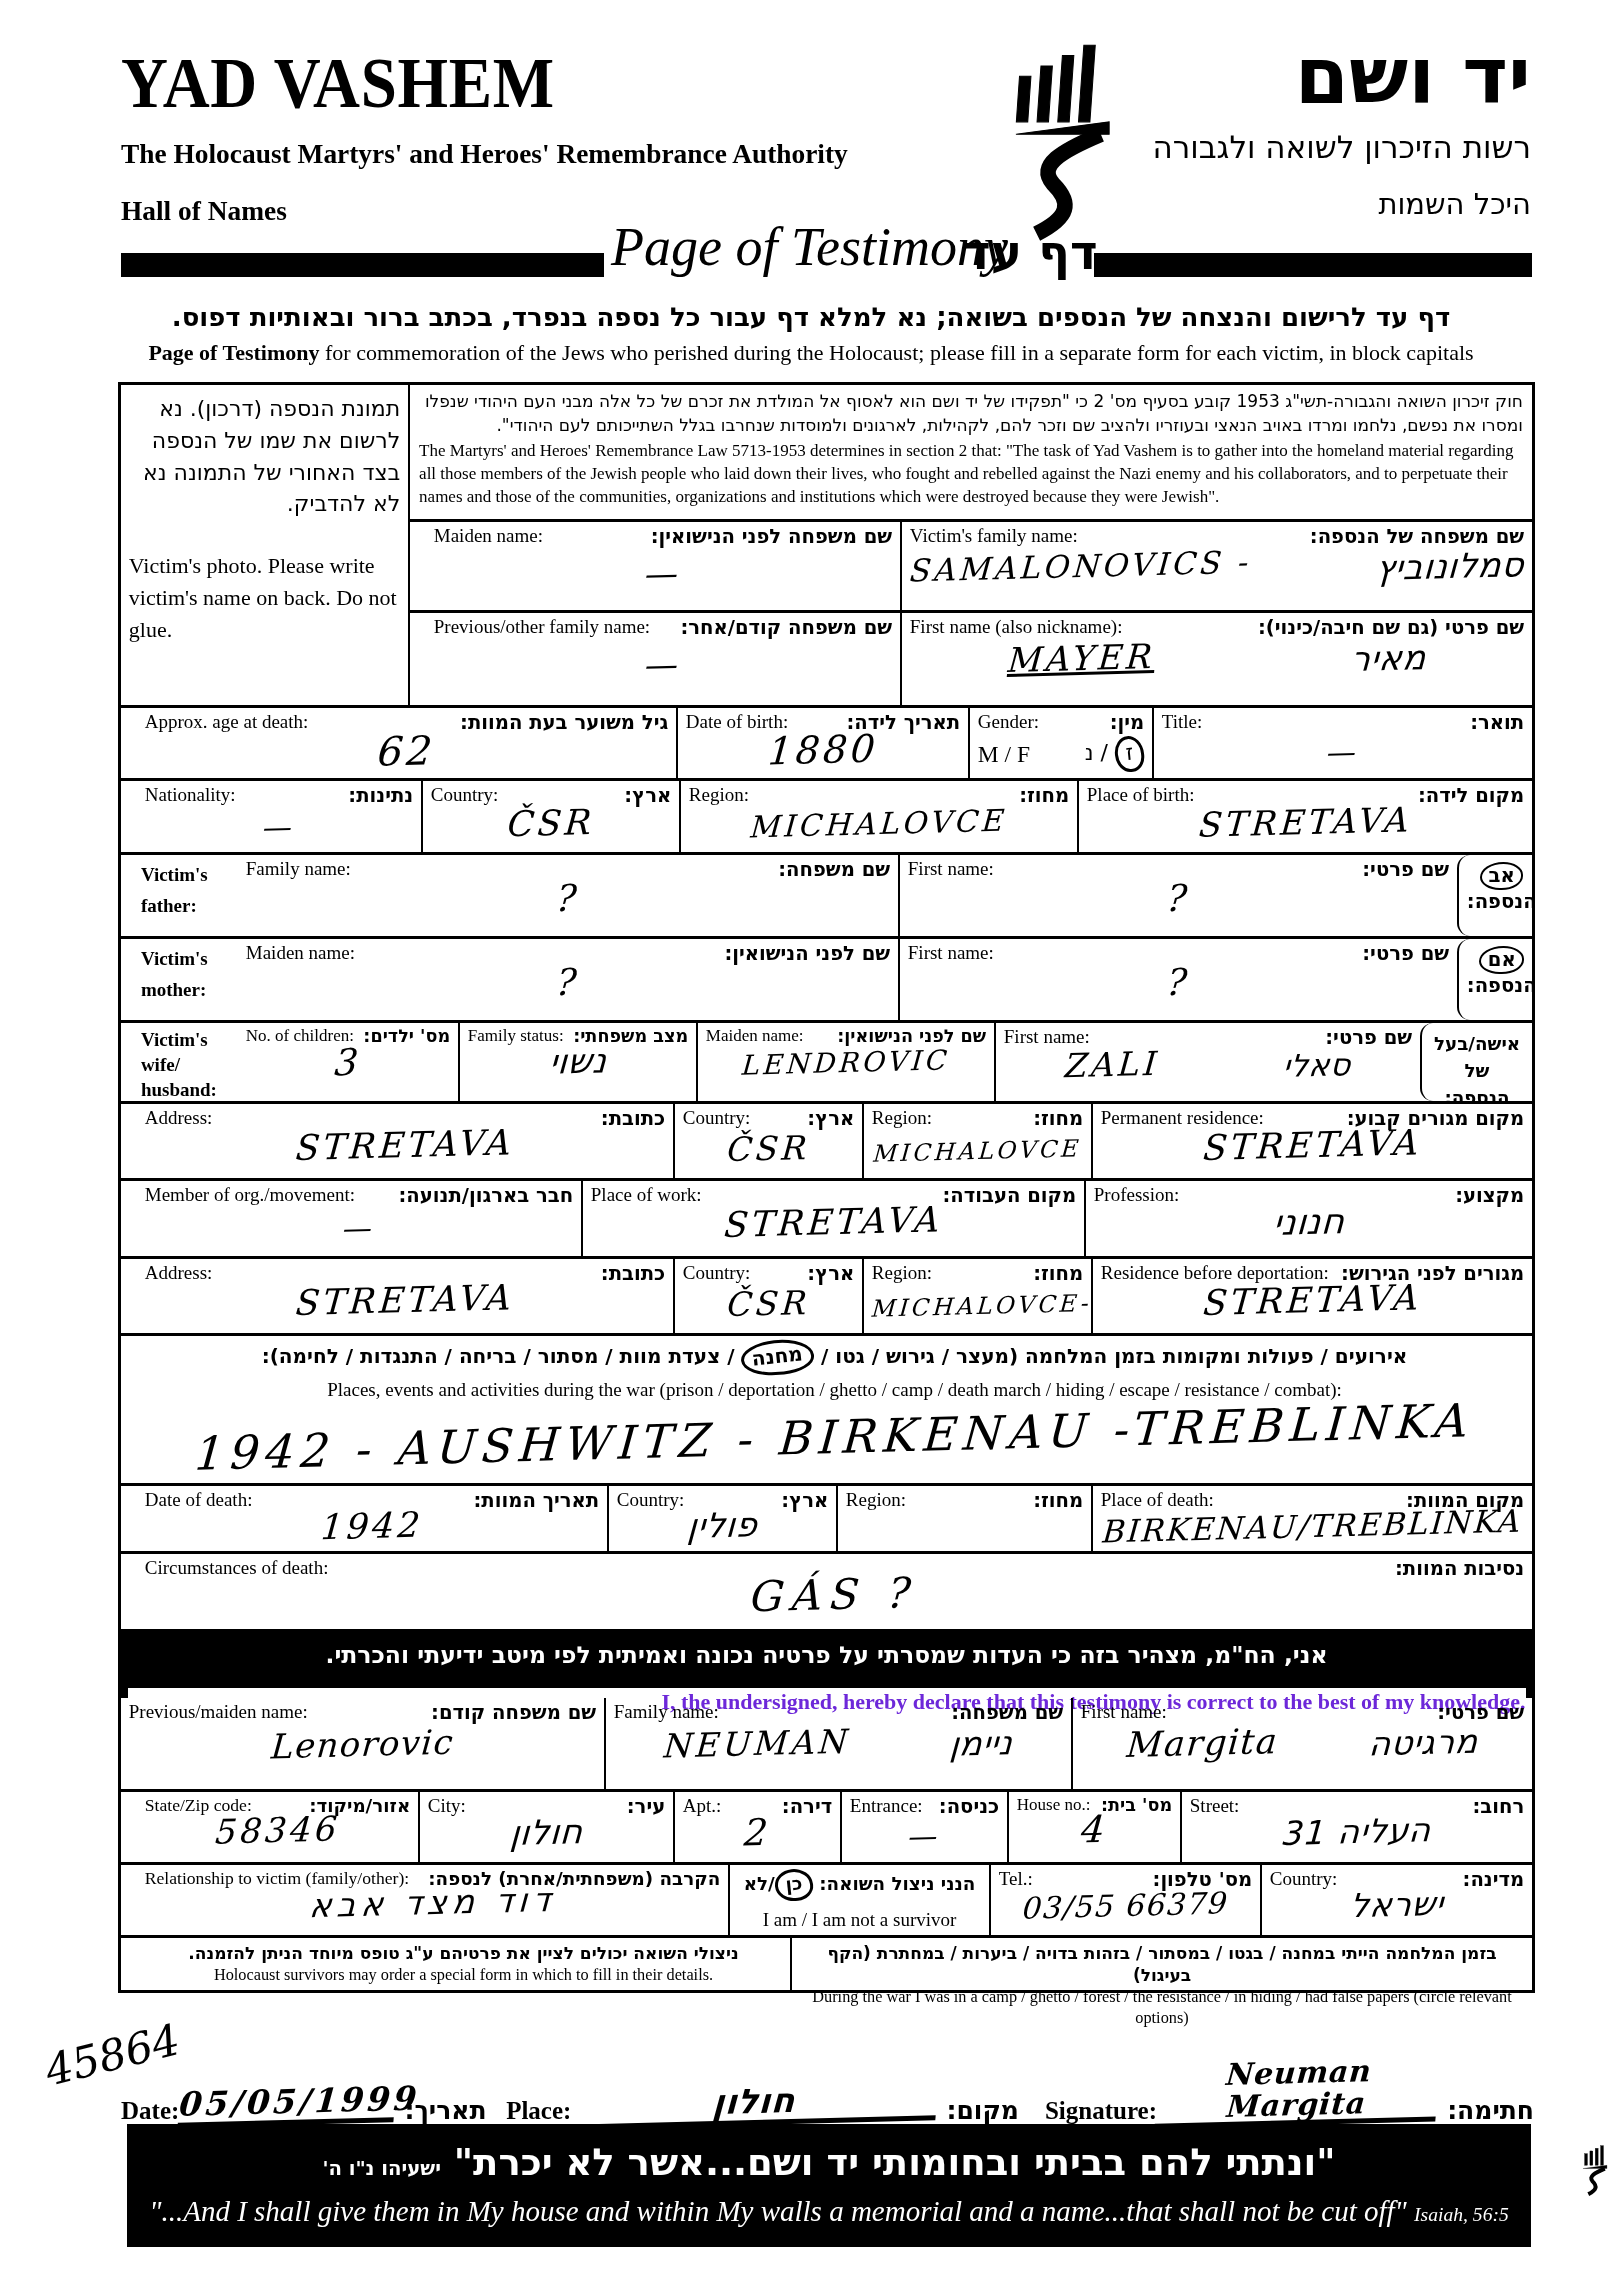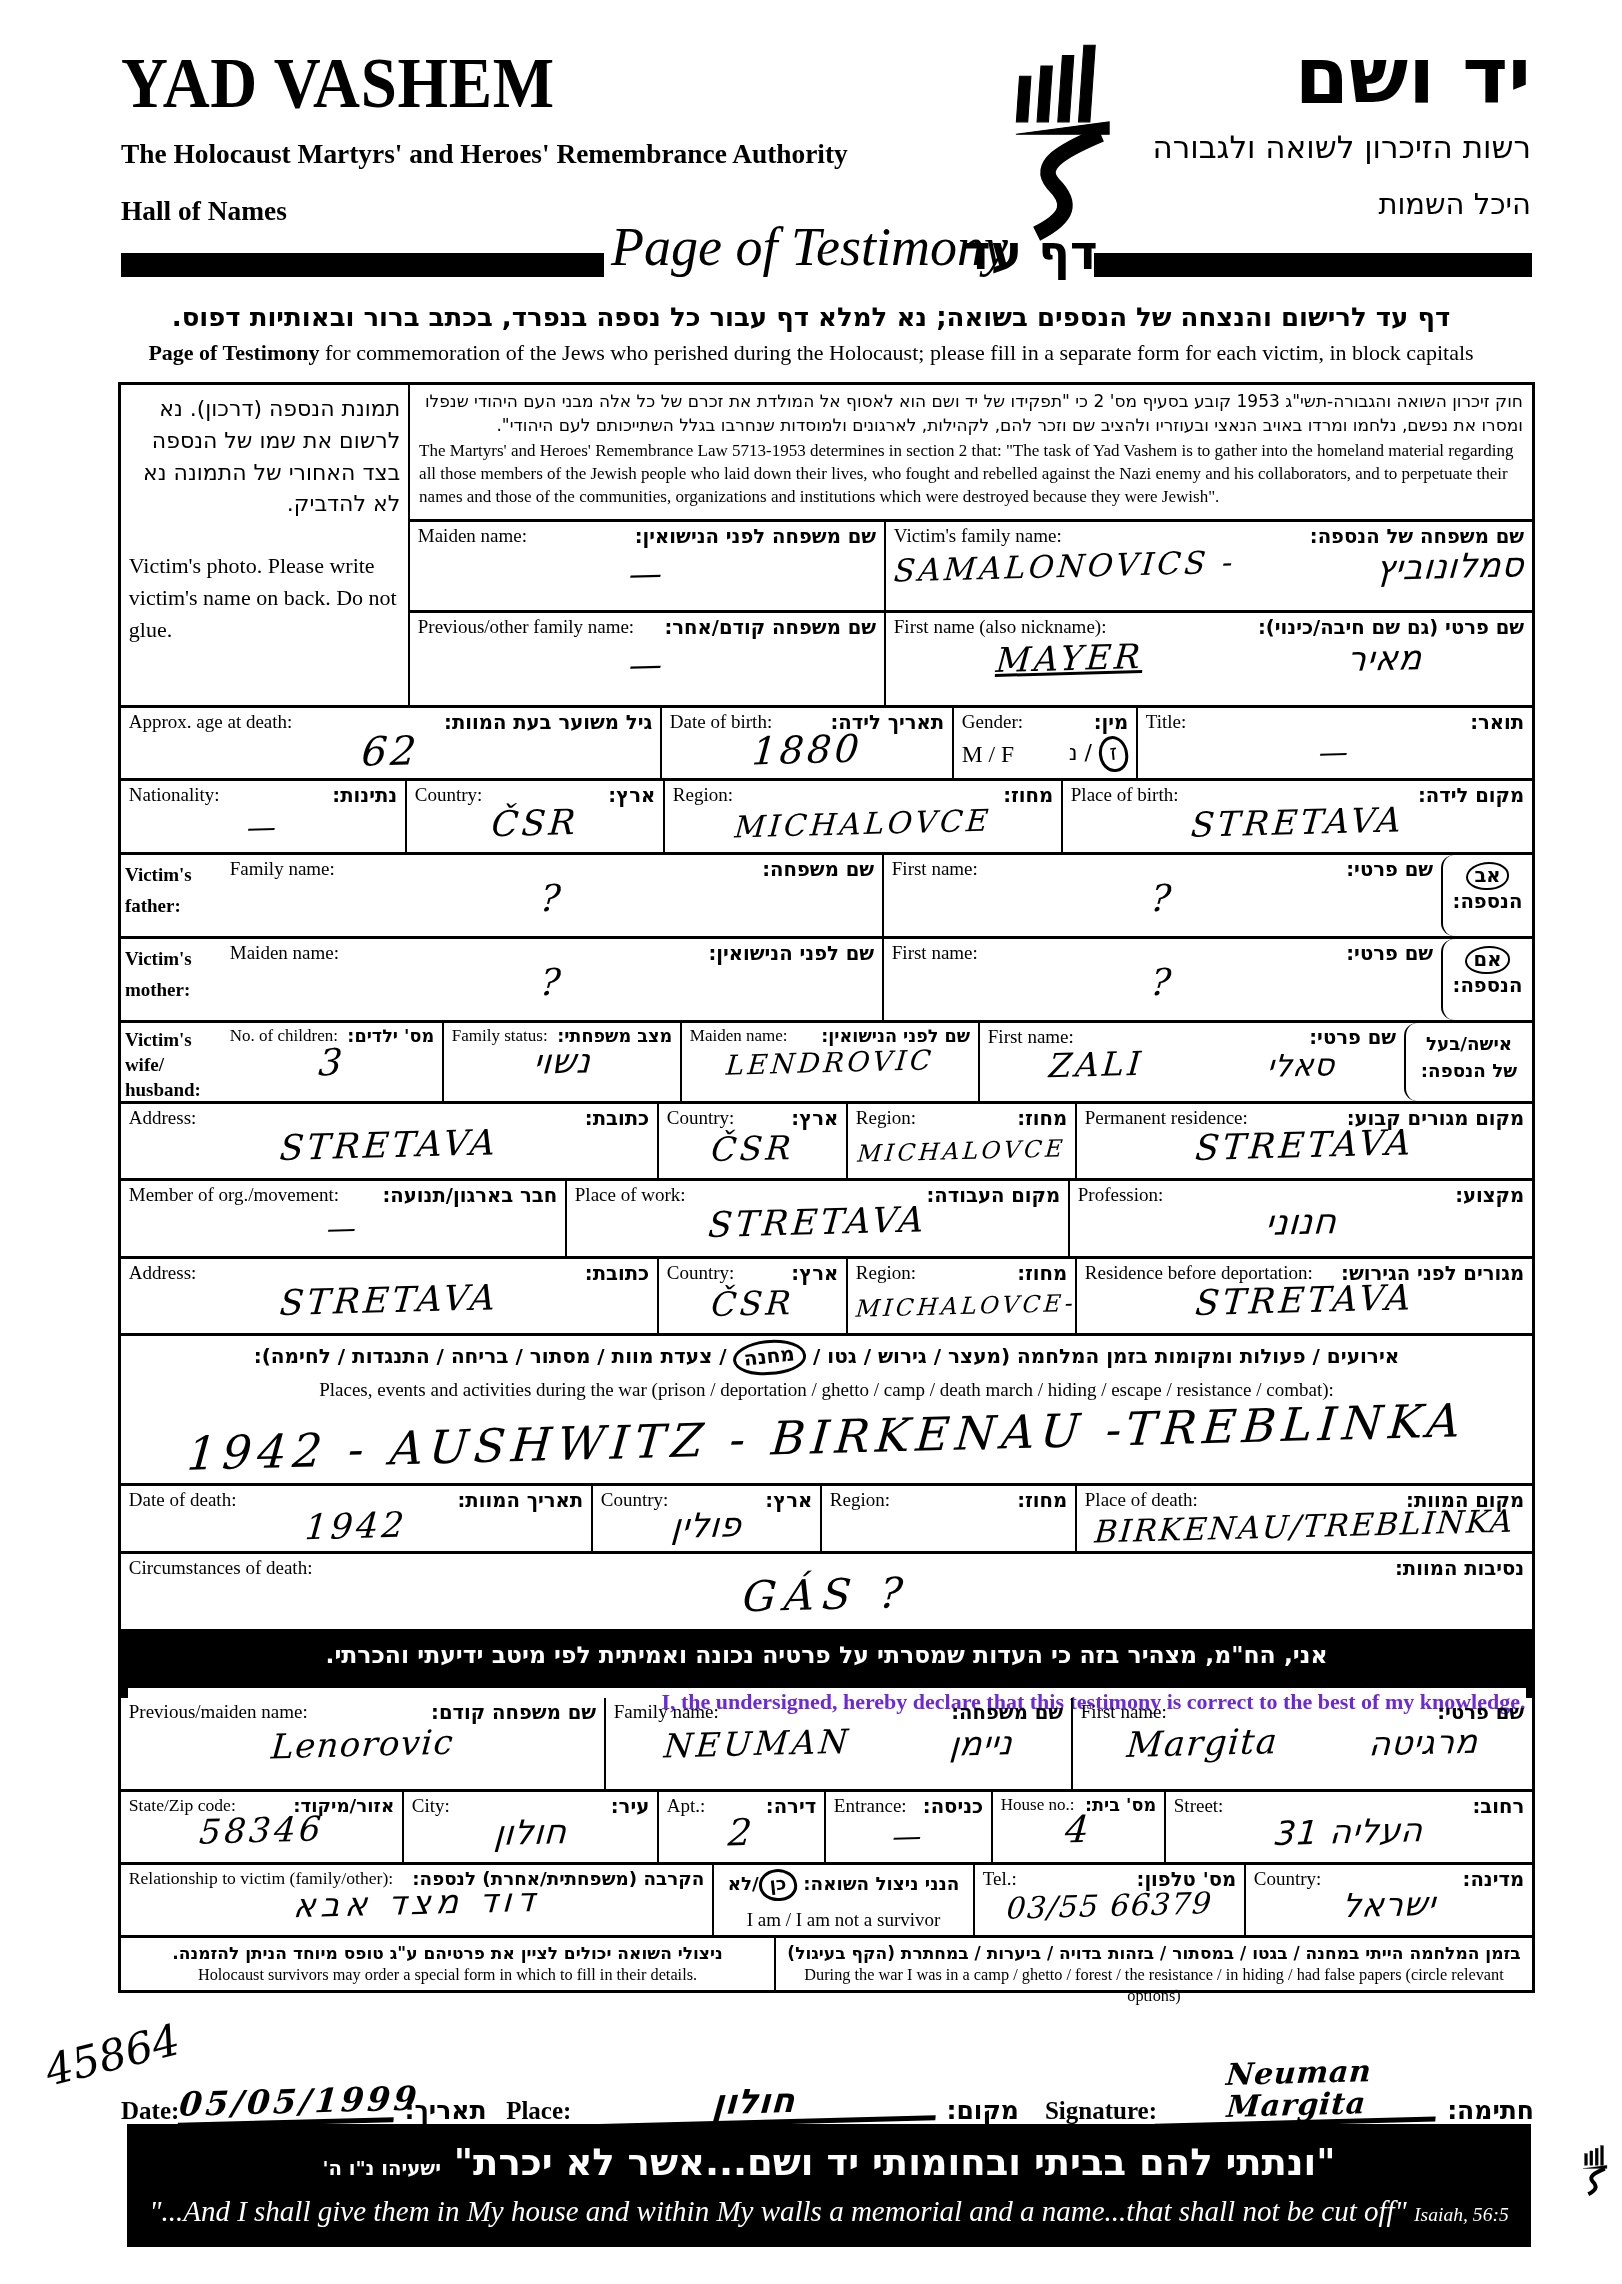--- a/index.html
+++ b/index.html
@@ -21,21 +21,21 @@
   .yv-he .t3 { font-size: 29px; font-weight: normal; margin-top: 22px; }
   .logo { left: 1009px; top: 39px; }
   .bar { position:absolute; height: 23.5px; background:#000; }
   .pot-en { position:absolute; left:611px; top:216px; font-size:54px; font-style:italic; font-family:"Liberation Serif",serif; }
   .pot-he { position:absolute; left:963px; top:225px; font-size:47px; font-weight:bold; }
   .intro-he { position:absolute; left:0; top:302px; width:100%; text-align:center; font-size:26px; font-weight:bold; }
   .intro-en { position:absolute; left:0; top:340px; width:100%; text-align:center; font-size:22px; }
   
   .form { position:absolute; left:118px; top:382px; width:1417px; border:3.9px solid #000; background:#fff; }
   .row { display:flex; width:100%; }
-  .row + .row, .rt { border-top:3.3px solid #000; }
+  .row + .row, .rt { border-top:3.3px solid #000;padding-left:16px; }
   .cell { position:relative; padding:3.9px 7.8px; overflow:visible; }
   .cell + .cell { border-left:2.6px solid #000; }
   .lbl { display:flex; justify-content:space-between; align-items:flex-start; font-size:19px; line-height:1.1; }
   .lbl .he { font-size:19.6px; font-weight:bold; }
   .side { font-weight:bold; font-size:19px; width:101px; flex:0 0 auto; padding:5.2px 3.9px; line-height:1.6; }
   .tagcell { flex:1; text-align:center; font-size:19.6px; font-weight:bold; padding-top:6.5px;border-radius:13px; }
   .circ { display:inline-block; border:2.6px solid #000; border-radius:60% 50% 55% 50%; padding:0 6.5px 1.3px 6.5px; }
   .hcirc { display:inline-block; border:3.3px solid #000; border-radius:55% 60% 50% 58%; padding:1.3px 7.8px 3.9px 7.8px; transform:rotate(-6deg); }
   
   .hw { font-family:"DejaVu Serif", serif; font-style:italic; font-size:35px; text-align:center;

